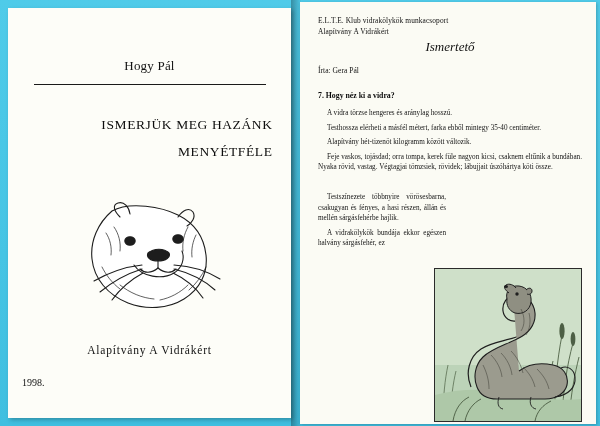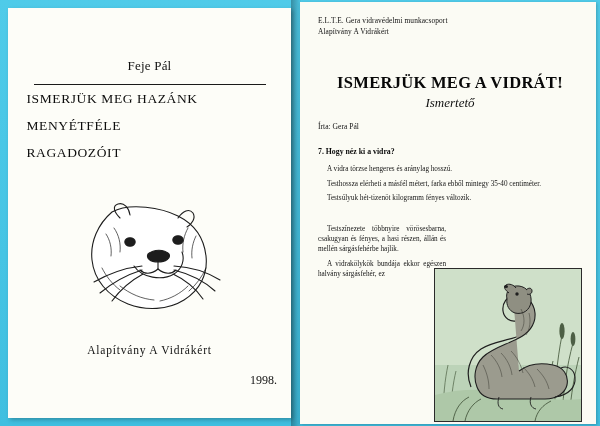--- a/index.html
+++ b/index.html
@@ -46,22 +46,23 @@
     color: #111;
     letter-spacing: 0.2px;
   }
   .cover-rule {
     margin-top: 10px;
     width: 232px;
     height: 1px;
     background: #1a1a1a;
   }
   .cover-title {
+    margin-top: 26px;
     width: 246px;
-    text-align: left;
+    text-align: right;
     font-size: 13.5px;
     line-height: 2.0;
     letter-spacing: 0.6px;
     color: #0d0d0d;
   }
   .otter-wrap {
     margin-top: 16px;
     width: 200px;
     height: 150px;
     position: relative;
@@ -72,22 +73,22 @@
     width: 100%;
     text-align: center;
     font-size: 11.5px;
     letter-spacing: 0.8px;
     color: #111;
   }
   .cover-year {
     position: absolute;
     bottom: 20px;
     width: 100%;
-    text-align: right;
-    font-size: 12px;
+    text-align: left;
+    font-size: 10px;
     color: #111;
   }
 
   
   .page {
     position: absolute;
     left: 300px;
     top: 2px;
     width: 296px;
     height: 422px;
@@ -176,25 +177,24 @@
     pointer-events: none;
   }
 </style>
 </head>
 <body>
 
 <div id="scene">
 
   <div class="cover">
     <div class="cover-inner">
-      <div class="cover-author">Feje Pál</div>
+      <div class="cover-author">Hogy Pál</div>
       <div class="cover-rule"></div>
       <div class="cover-title">
         <div>ISMERJÜK MEG HAZÁNK MENYÉTFÉLE</div>
-        <div>RAGADOZÓIT</div>
       </div>
 
       <div class="otter-wrap">
         <svg viewBox="0 0 200 150" width="200" height="150" aria-hidden="true">
           <g fill="none" stroke="#1d1d1d" stroke-width="1.1" stroke-linecap="round">
 
             <path d="M62 30 C48 42 40 60 42 78 C44 98 58 114 78 122 C96 129 118 128 134 118 C150 108 158 92 156 74 C154 56 144 42 128 34 C112 26 80 20 62 30 Z" fill="#ffffff"></path>
 
             <path d="M70 36 C64 30 62 24 68 22 C74 20 79 26 80 33"></path>
             <path d="M128 36 C133 29 139 26 143 31 C146 36 142 42 137 45"></path>
@@ -232,37 +232,37 @@
       <div class="cover-foot">Alapítvány A Vidrákért</div>
       <div class="cover-year">1998.</div>
     </div>
   </div>
 
   <div class="gutter-shadow"></div>
 
   <div class="page">
     <div class="page-inner">
       <div class="org">
-        <div>E.L.T.E. Gera vidravédelmi munkacsoport</div>
+        <div>E.L.T.E. Klub vidrakölykök munkacsoport</div>
         <div>Alapítvány A Vidrákért</div>
       </div>
 
-      <div class="page-title">ISMERJÜK MEG A VIDRÁT!</div>
       <div class="page-subtitle">Ismertető</div>
 
       <div class="credits">
         <div>Írta: Gera Pál</div>
       </div>
 
       <div class="section-head">7. Hogy néz ki a vidra?</div>
 
       <div class="body-wide">
         <p>A vidra törzse hengeres és aránylag hosszú.</p>
         <p>Testhossza elérheti a másfél métert, farka ebből mintegy 35-40 centiméter.</p>
-        <p>Testsúlyuk hét-tizenöt kilogramm fényes változik.</p>
+        <p>Alapítvány hét-tizenöt kilogramm között változik.</p>
+        <p>Feje vaskos, tojásdad; orra tompa, kerek füle nagyon kicsi, csaknem eltűnik a bundában. Nyaka rövid, vastag. Végtagjai tömzsiek, rövidek; lábujjait úszóhártya köti össze.</p>
       </div>
 
       <div class="body-col">
         <p>Testszínezete többnyire vörösesbarna, csakugyan és fényes, a hasi részen, állán és mellén sárgásfehérbe hajlik.</p>
         <p>A vidrakölykök bundája ekkor egészen halvány sárgásfehér, ez</p>
       </div>
 
       <div class="figure">
         <svg viewBox="0 0 146 152" width="146" height="152" aria-hidden="true">
           <rect x="0" y="0" width="146" height="152" fill="#cfe0c9"></rect>

